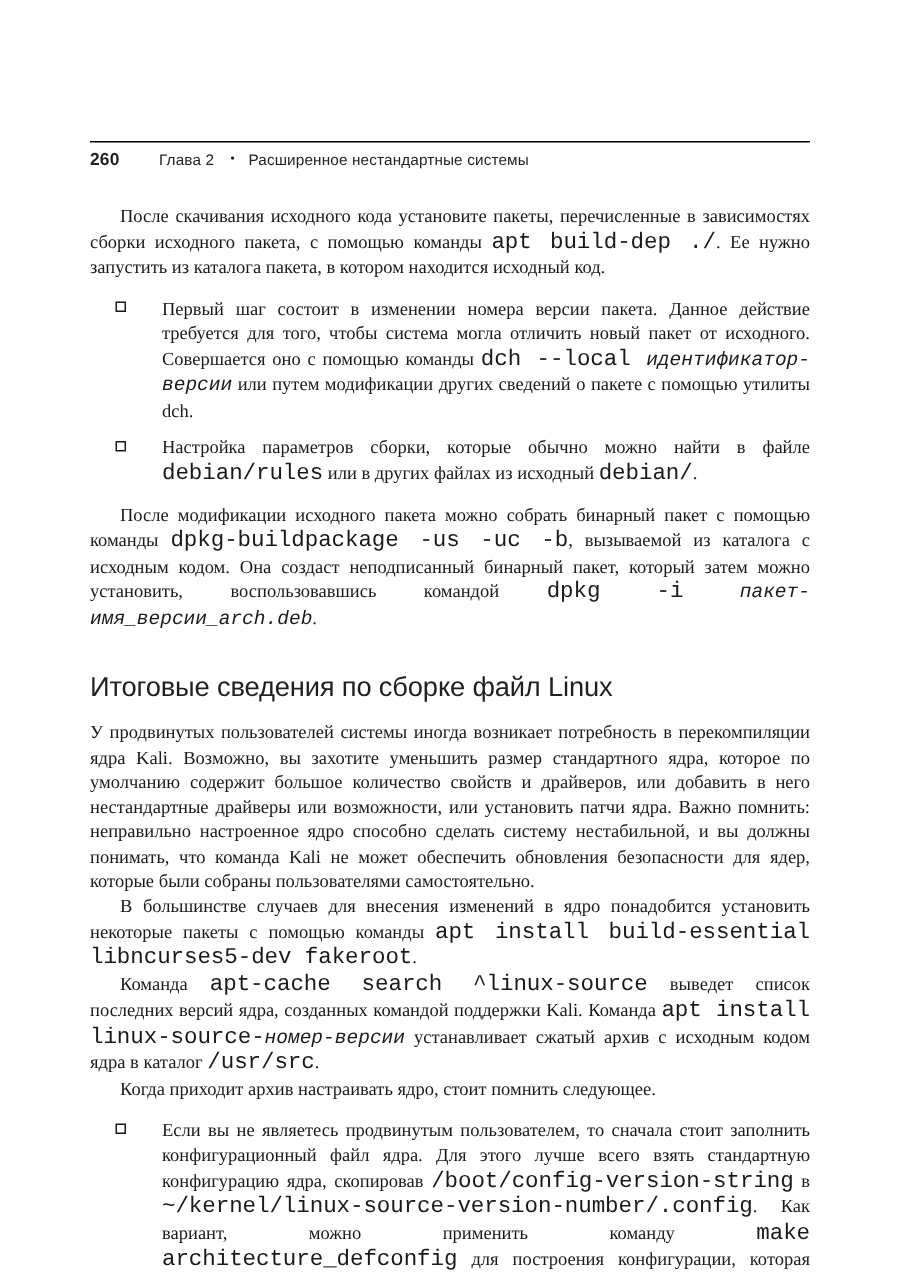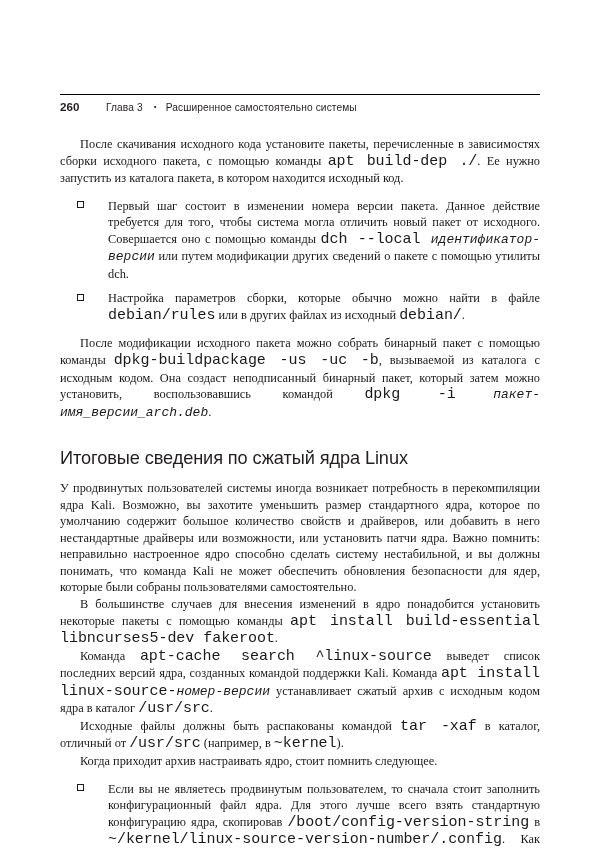--- a/index.html
+++ b/index.html
@@ -128,23 +128,23 @@
 </style>
 </head>
 <body>
 
 <div class="page">
 
   <div class="running-head">
     <div class="head-rule"></div>
     <div class="head-line">
       <span class="folio">260</span>
-      <span class="head-chapter">Глава 3</span>
+      <span class="head-chapter">Глава 2</span>
       <span class="head-sep">•</span>
-      <span class="head-title">Расширенное самостоятельно системы</span>
+      <span class="head-title">Расширенное нестандартные системы</span>
     </div>
   </div>
 
   <div class="content">
 
     <p class="para"><span>После скачивания исходного кода установите пакеты, перечисленные в зависимостях сборки исходного пакета, с помощью команды </span><code class="mono">apt build-dep ./</code><span>. Ее нужно запустить из каталога пакета, в котором находится исходный код.</span></p>
 
 
     <div class="gap-m"></div>
 
@@ -156,31 +156,30 @@
         <span class="boxbullet"></span><span>Настройка параметров сборки, которые обычно можно найти в файле </span><code class="mono">debian/rules</code><span> или в других файлах из исходный </span><code class="mono">debian/</code><span>.</span>
       </li>
     </ul>
 
     <div class="gap-m"></div>
 
     <p class="para"><span>После модификации исходного пакета можно собрать бинарный пакет с помощью команды </span><code class="mono">dpkg-buildpackage -us -uc -b</code><span>, вызываемой из каталога с исходным кодом. Она создаст неподписанный бинарный пакет, который затем можно установить, воспользовавшись командой </span><code class="mono">dpkg -i </code><span class="mono-i">пакет-имя_версии_arch.deb</span><span>.</span></p>
 
     <div style="height:26px"></div>
 
-    <h2 class="section">Итоговые сведения по сжатый ядра Linux</h2>
+    <h2 class="section">Итоговые сведения по сборке файл Linux</h2>
 
     <div style="height:11px"></div>
 
     <p class="para noindent">У продвинутых пользователей системы иногда возникает потребность в перекомпиляции ядра Kali. Возможно, вы захотите уменьшить размер стандартного ядра, которое по умолчанию содержит большое количество свойств и драйверов, или добавить в него нестандартные драйверы или возможности, или установить патчи ядра. Важно помнить: неправильно настроенное ядро способно сделать систему нестабильной, и вы должны понимать, что команда Kali не может обеспечить обновления безопасности для ядер, которые были собраны пользователями самостоятельно.</p>
 
     <p class="para"><span>В большинстве случаев для внесения изменений в ядро понадобится установить некоторые пакеты с помощью команды </span><code class="mono">apt install build-essential libncurses5-dev fakeroot</code><span>.</span></p>
 
     <p class="para"><span>Команда </span><code class="mono">apt-cache search ^linux-source</code><span> выведет список последних версий ядра, созданных командой поддержки Kali. Команда </span><code class="mono">apt install linux-source-</code><span class="mono-i">номер-версии</span><span> устанавливает сжатый архив с исходным кодом ядра в каталог </span><code class="mono">/usr/src</code><span>.</span></p>
 
-    <p class="para"><span>Исходные файлы должны быть распакованы командой </span><code class="mono">tar -xaf</code><span> в каталог, отличный от </span><code class="mono">/usr/src</code><span> (например, в </span><code class="mono">~kernel</code><span>).</span></p>
 
     <p class="para">Когда приходит архив настраивать ядро, стоит помнить следующее.</p>
 
     <div class="gap-m"></div>
 
     <ul class="boxlist">
       <li>
         <span class="boxbullet"></span><span>Если вы не являетесь продвинутым пользователем, то сначала стоит заполнить конфигурационный файл ядра. Для этого лучше всего взять стандартную конфигурацию ядра, скопировав </span><code class="mono">/boot/config-version-string</code><span> в </span><code class="mono">~/kernel/linux-source-version-number/.config</code><span>. Как вариант, можно применить команду </span><code class="mono">make architecture_defconfig</code><span> для построения конфигурации, которая подходит для имеющейся архитектуры.</span>
       </li>
     </ul>

